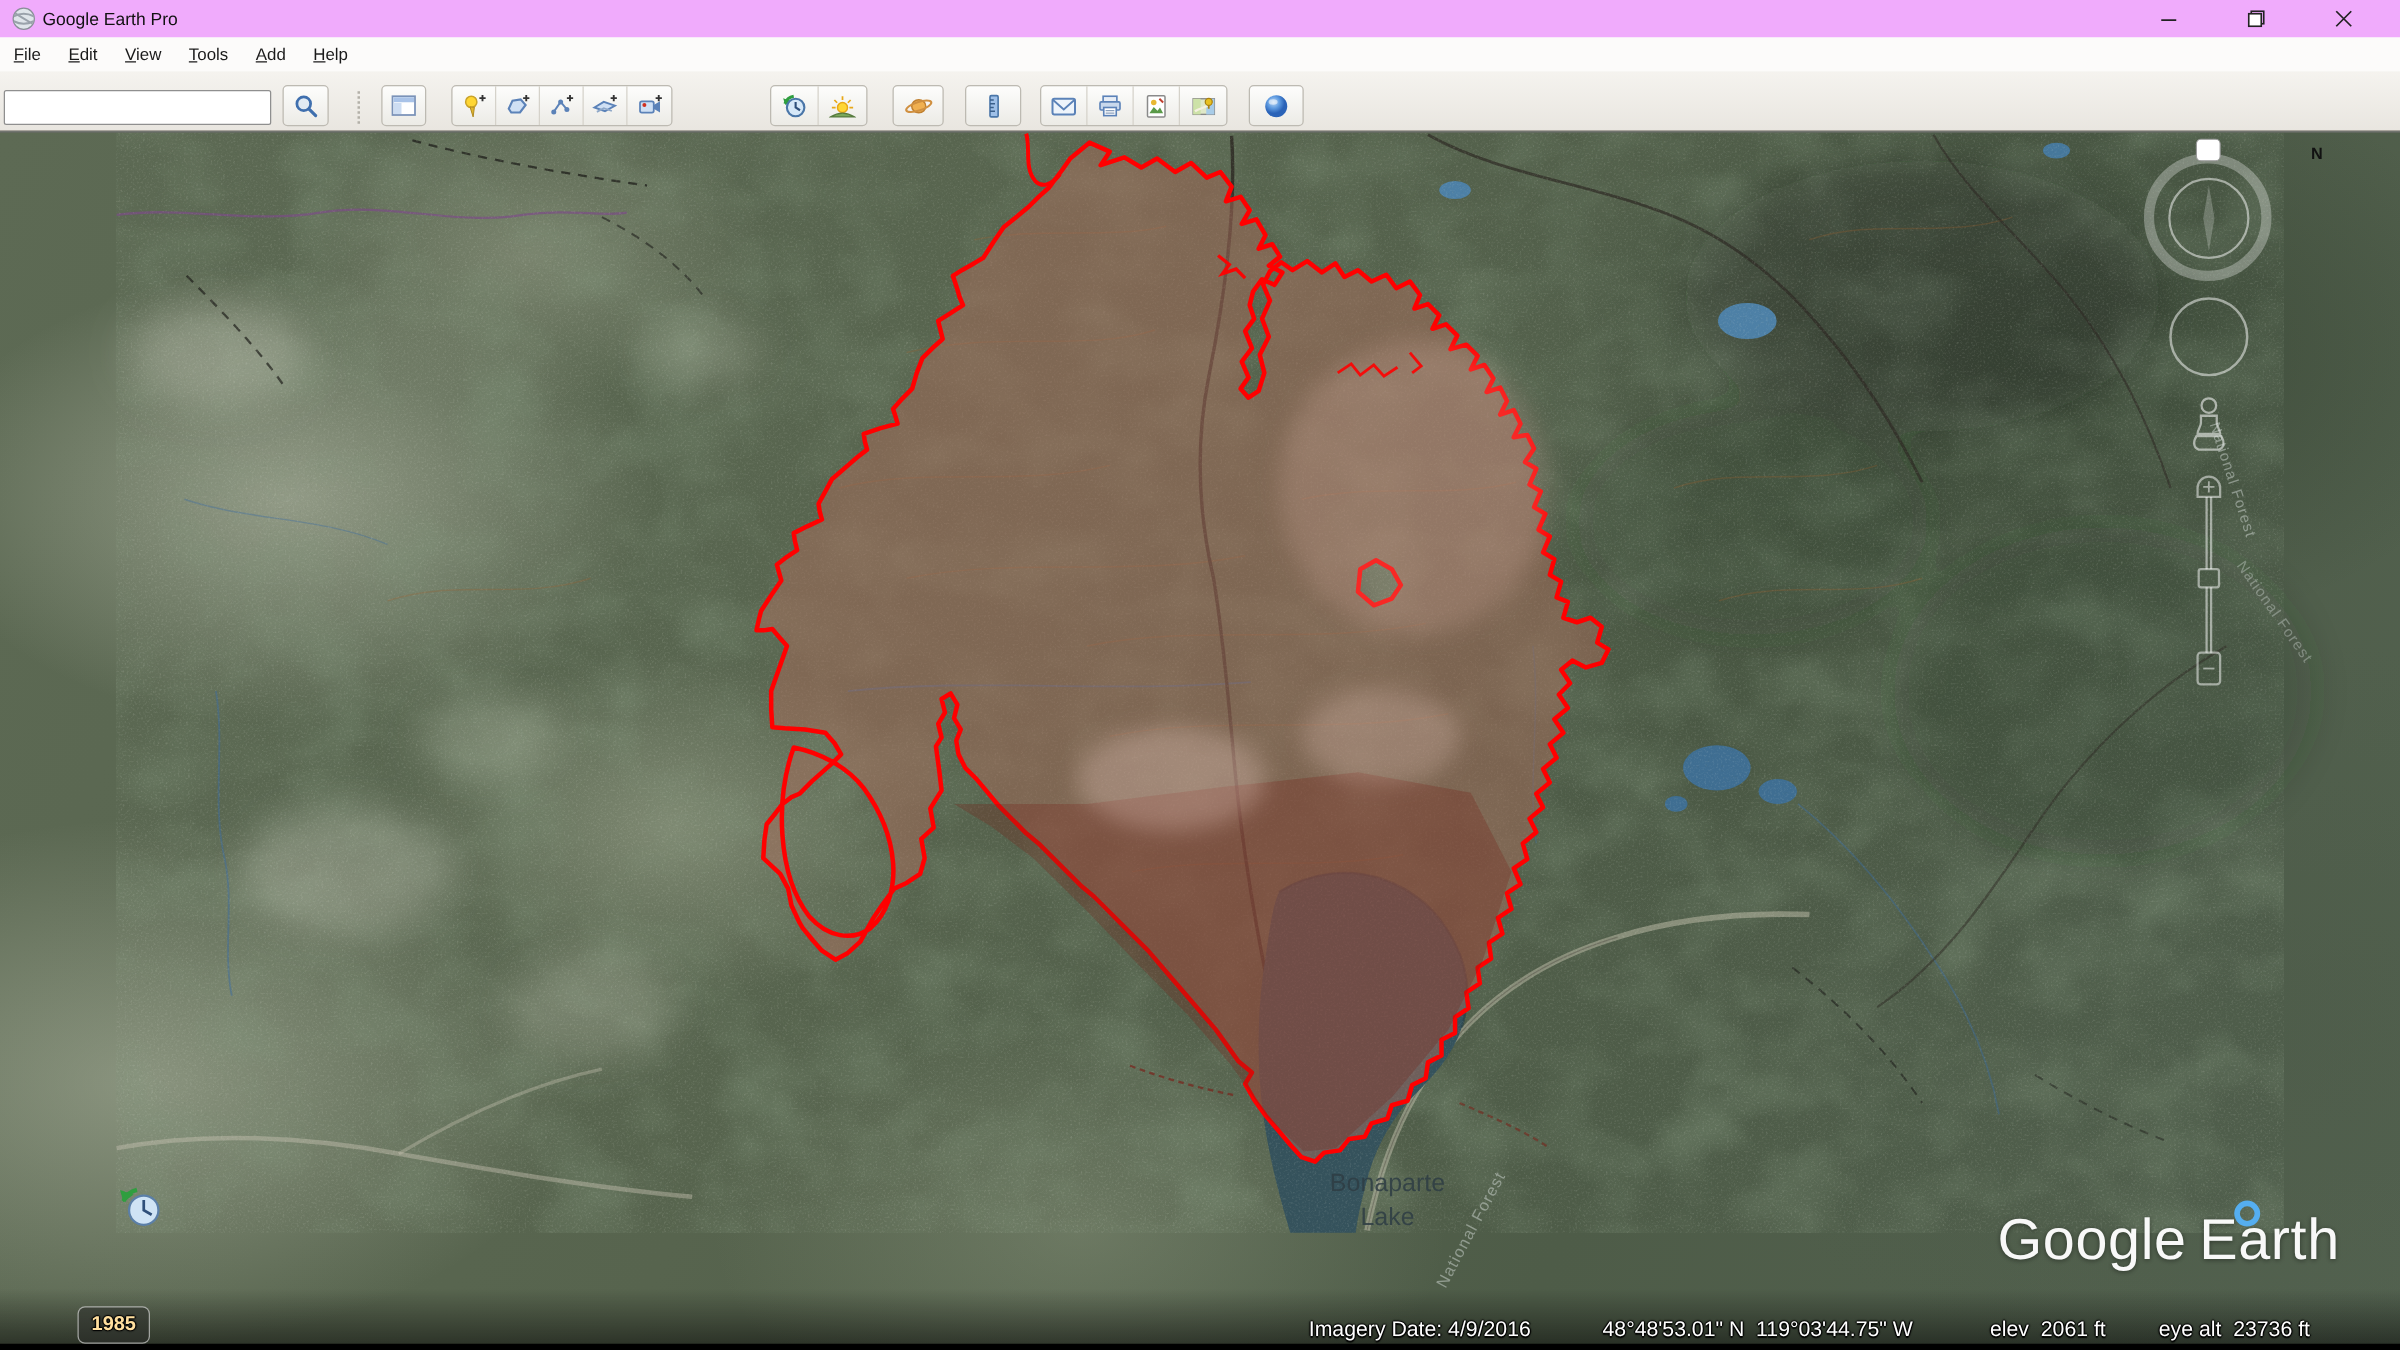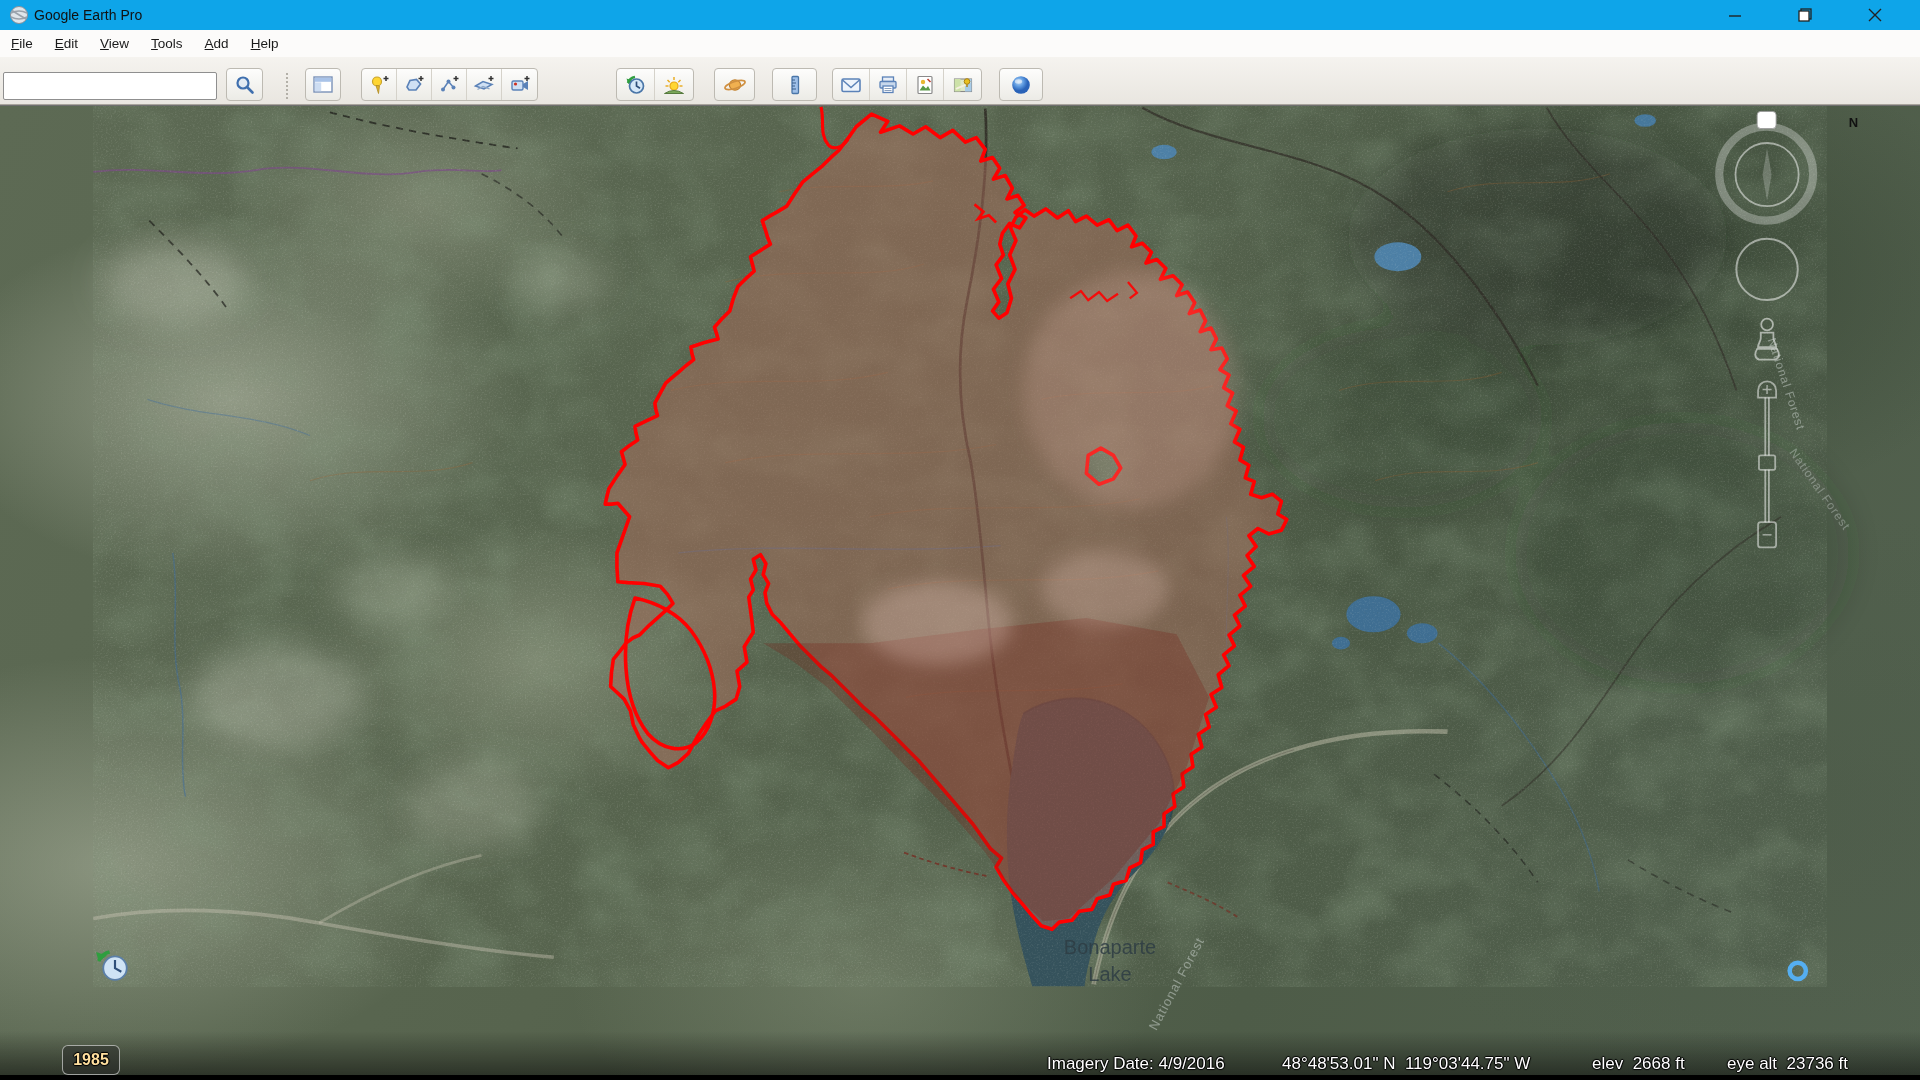--- a/index.html
+++ b/index.html
@@ -1,18 +1,18 @@
 <!DOCTYPE html>
 <html><head>
 <meta charset="utf-8">
 <style>
   html,body{margin:0;padding:0;background:#222;}
   .window{position:relative;width:1920px;height:1080px;overflow:hidden;font-family:"Liberation Sans",sans-serif;background:#fff;}
   
-  .titlebar{position:absolute;left:0;top:0;width:1920px;height:30px;background:#0ea5e9;}
+  .titlebar{position:absolute;left:0;top:0;width:1920px;height:30px;background:#f0abfc;}
   .title-text{position:absolute;left:34px;top:7px;font-size:14px;color:#111;}
   .app-icon{position:absolute;left:9px;top:5px;width:20px;height:20px;}
   .winbtn{position:absolute;top:0;width:46px;height:30px;display:flex;align-items:center;justify-content:center;cursor:default;}
   .winbtn svg{display:block;}
   
   .menubar{position:absolute;left:0;top:30px;width:1920px;height:27px;background:#fcfbfa;display:flex;align-items:center;padding-left:0;box-sizing:border-box;}
   .menu-item{font-size:13.5px;color:#1a1a1a;padding:4px 11px;}
   .menu-item u{text-decoration:underline;}
   
   .toolbar{position:absolute;left:0;top:57px;width:1920px;height:48px;background:linear-gradient(#f5f3ef,#e9e6e0);border-bottom:1px solid #a8a49c;box-sizing:border-box;}
@@ -387,22 +387,23 @@
     <div style="position:absolute;left:1843px;top:7px;width:21px;height:19px;display:flex;align-items:center;justify-content:center;font-size:13px;font-weight:bold;color:#111;">N</div>
 
     <div class="maplabel" style="left:1045px;top:828px;width:130px;">
       <div>Bonaparte</div>
         <div>Lake</div>
     </div>
     <div class="forestlabel" style="left:1125px;top:870px;transform:rotate(-62deg);font-size:13px;">National Forest</div>
     <div class="forestlabel" style="left:1778px;top:230px;transform:rotate(72deg);transform-origin:left top;">National Forest</div>
     <div class="forestlabel" style="left:1798px;top:340px;transform:rotate(55deg);transform-origin:left top;opacity:0.8;">National Forest</div>
 
+    <div class="watermark"><span>Google</span><span class="w2">Earth</span></div>
 
     <div class="status-grad"></div>
     <div class="status-bottom"></div>
     <div class="year-badge">1985</div>
     <span class="sbtext" style="left:1047px;">Imagery Date: 4/9/2016</span>
     <span class="sbtext" style="left:1282px;">48°48'53.01" N  119°03'44.75" W</span>
-    <span class="sbtext" style="left:1592px;">elev  2668 ft</span>
+    <span class="sbtext" style="left:1592px;">elev  2061 ft</span>
     <span class="sbtext" style="left:1727px;">eye alt  23736 ft</span>
   </div>
 </div>
 
 </body></html>

